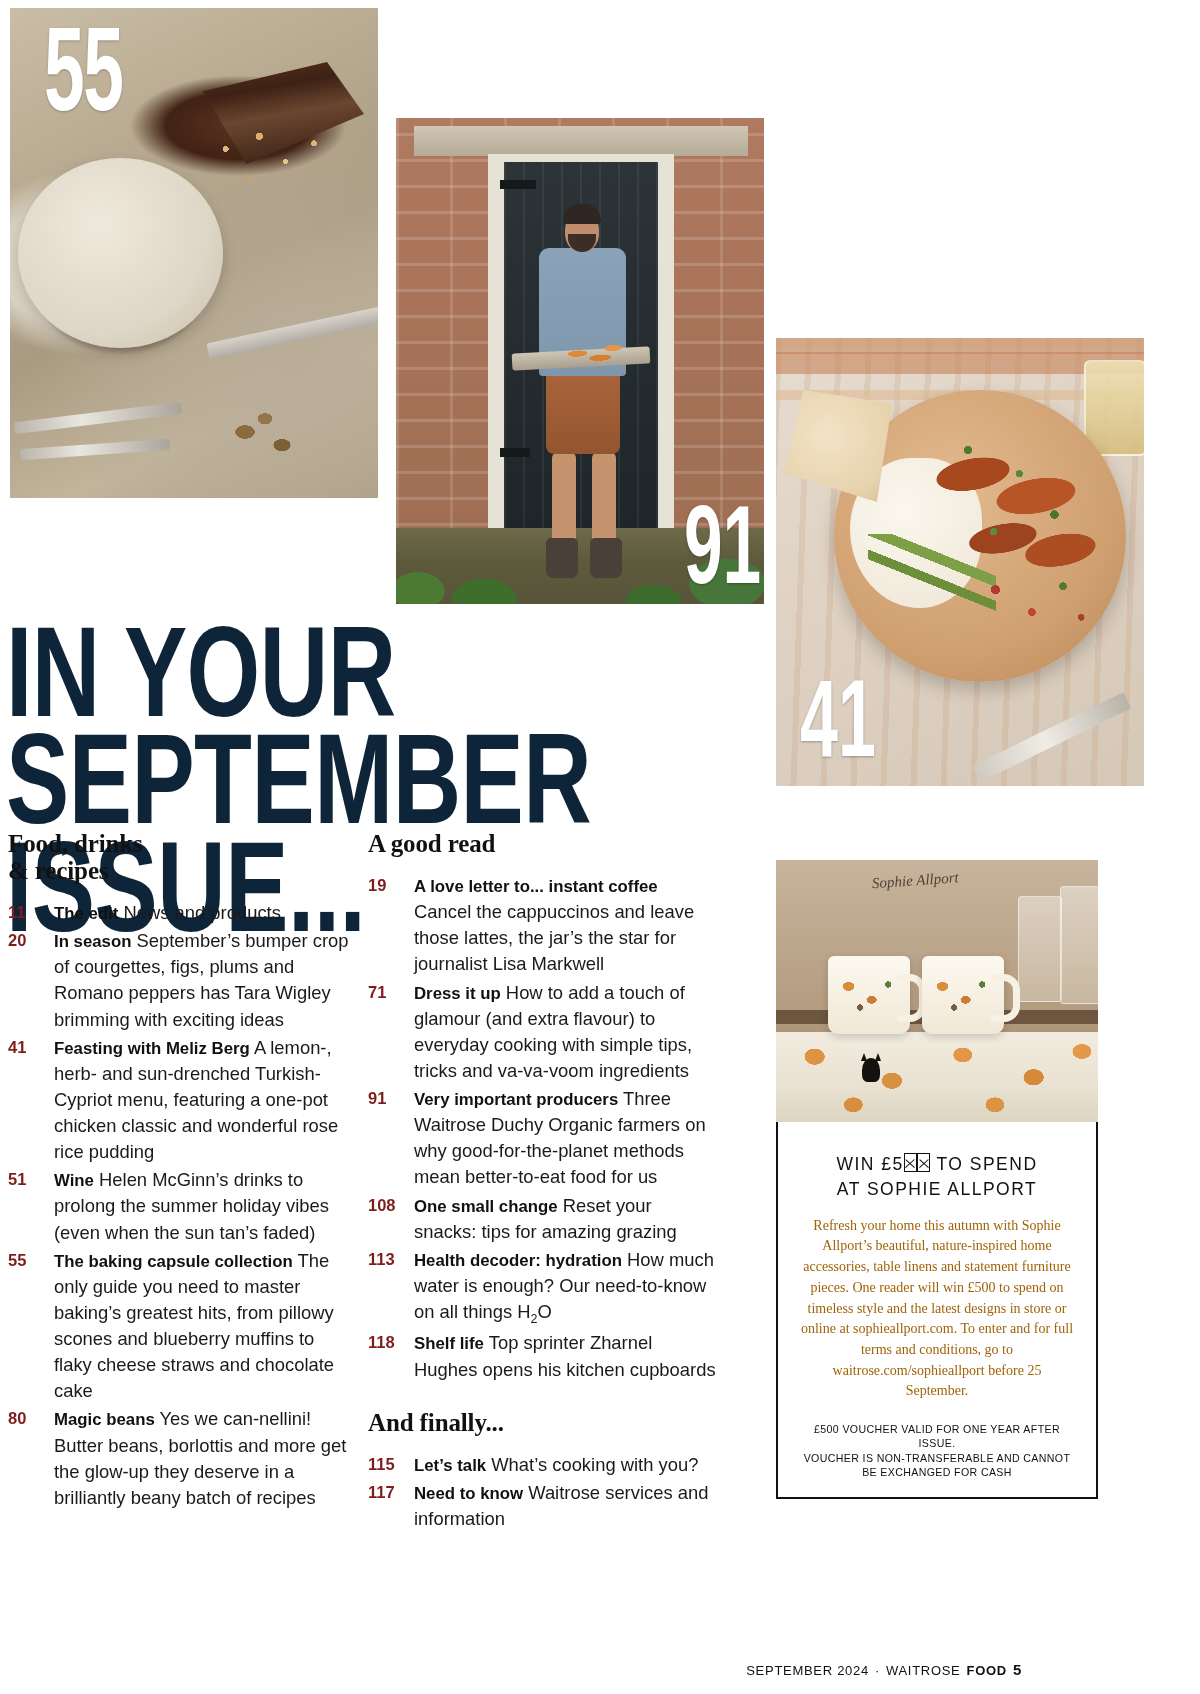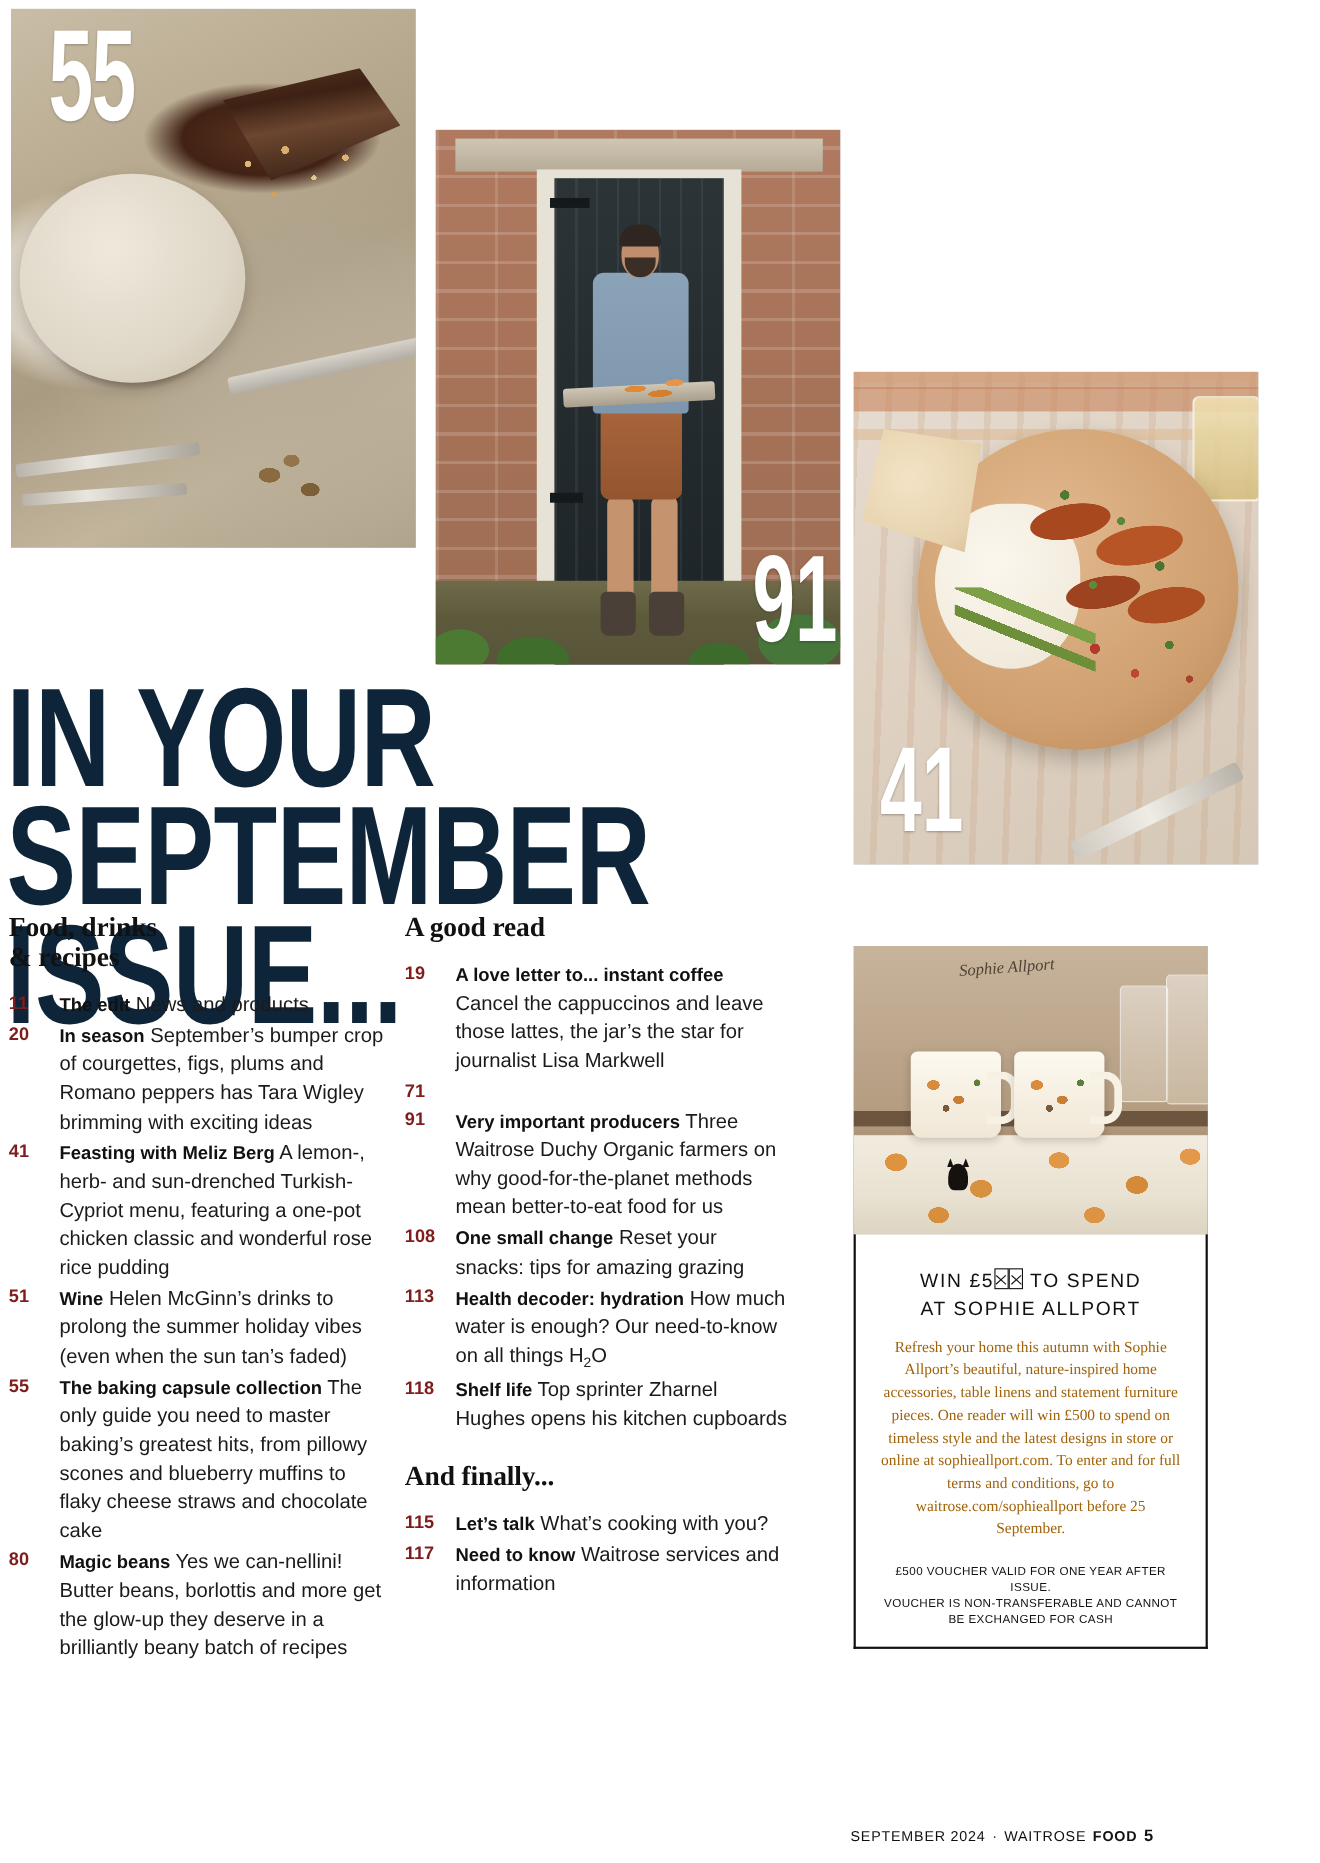--- a/index.html
+++ b/index.html
@@ -4,21 +4,21 @@
 <style>
   html,body{margin:0;padding:0;}
   body{
     width:1200px;height:1694px;
     background:#ffffff;
     font-family:"Liberation Serif", serif;
     color:#111;
     position:relative;
     overflow:hidden;
   }
-  .page{position:relative;width:1036px;height:1694px;padding-left:27px;}
+  .page{position:relative;width:1036px;height:1694px;}
 
   
   .photo{position:absolute;overflow:hidden;background:#ccc;}
   .photo .num{
     position:absolute;
     font-family:"Liberation Sans", sans-serif;
     font-weight:700;
     color:#ffffff;
     line-height:.8;
     letter-spacing:-.02em;
@@ -516,20 +516,21 @@
 
   <div class="col" id="col-mid">
     <h2 class="sec-head">A good read</h2>
 
     <div class="entry">
       <span class="pg">19</span>
       <span class="body"><span class="t">A love letter to... instant coffee</span><span class="d"> Cancel the cappuccinos and leave those lattes, the jar’s the star for journalist Lisa Markwell</span></span>
     </div>
     <div class="entry">
       <span class="pg">71</span>
+      <span class="body"><span class="t">Dress it up</span><span class="d"> How to add a touch of glamour (and extra flavour) to everyday cooking with simple tips, tricks and va-va-voom ingredients</span></span>
     </div>
     <div class="entry">
       <span class="pg">91</span>
       <span class="body"><span class="t">Very important producers</span><span class="d"> Three Waitrose Duchy Organic farmers on why good-for-the-planet methods mean better-to-eat food for us</span></span>
     </div>
     <div class="entry">
       <span class="pg">108</span>
       <span class="body"><span class="t">One small change</span><span class="d"> Reset your snacks: tips for amazing grazing</span></span>
     </div>
     <div class="entry">

